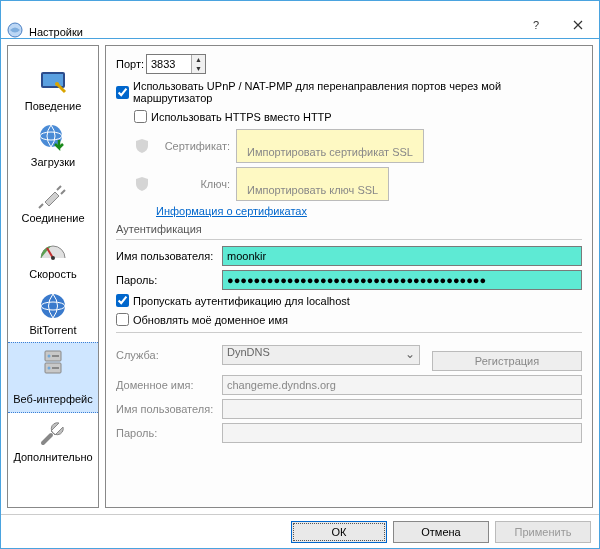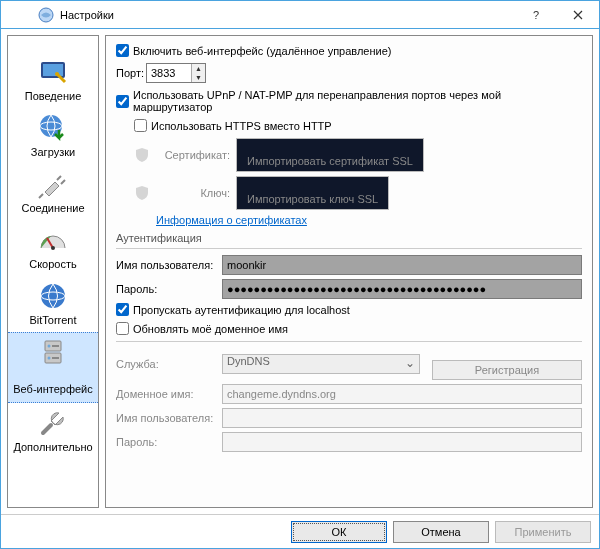--- a/index.html
+++ b/index.html
@@ -1,18 +1,18 @@
 <!DOCTYPE html>
 <html><head>
 <meta charset="utf-8">
 <style>
   * { box-sizing: border-box; margin: 0; padding: 0; font-family: "Segoe UI", Tahoma, sans-serif; font-size: 11px; }
   body { background: #fff; }
   .window { width: 600px; height: 549px; border: 1px solid #4aa3df; display: flex; flex-direction: column; background: #fff; }
-  .titlebar { height: 28px; background: #fff; display: flex; align-items: center; border-bottom: 1px solid #4aa3df; padding-left: 31px; }
+  .titlebar { height: 38px; background: #fff; display: flex; align-items: flex-end; border-bottom: 1px solid #4aa3df; }
   .titlebar .icon { width: 16px; height: 16px; margin: 0 6px; }
   .titlebar .title { flex: 1; color: #000; }
   .titlebar .btn { width: 42px; height: 27px; display: flex; align-items: center; justify-content: center; color: #333; }
   .body { flex: 1; display: flex; padding: 6px; gap: 6px; overflow: hidden; }
   .sidebar { width: 92px; border: 1px solid #888; background: #fff; display: flex; flex-direction: column; align-items: stretch; padding-top: 16px; }
   .side-item { display: flex; flex-direction: column; align-items: center; padding: 4px 2px 6px; cursor: default; }
   .side-item.selected { background: #cfe6ff; border-top: 1px dotted #3a7fd5; border-bottom: 1px dotted #3a7fd5; gap: 12px; }
   .side-item .s-icon { width: 32px; height: 32px; margin-bottom: 2px; }
   .side-item .s-label { color: #000; text-align: center; line-height: 1.1; }
   .main { flex: 1; border: 1px solid #888; background: #fdfdfd; padding: 8px 10px; overflow: hidden; }
@@ -25,26 +25,26 @@
   .spin { display: inline-flex; border: 1px solid #7a7a7a; height: 20px; }
   .spin input { width: 44px; border: none; padding: 0 4px; outline: none; }
   .spin .arrows { width: 14px; display: flex; flex-direction: column; border-left: 1px solid #aaa; }
   .spin .arrows div { flex:1; display:flex; align-items:center; justify-content:center; font-size:7px; color:#333; background:#f0f0f0; }
   .section-title { color: #555; margin: 6px 0 4px; }
   .hr { height: 1px; background: #ccc; margin: 0 0 6px; }
   .indent { margin-left: 18px; }
   .cert-row { display: flex; align-items: center; margin: 4px 0; gap: 6px; }
   .cert-row .shield { width: 16px; height: 16px; opacity: 0.6; }
   .cert-row .lbl { width: 74px; text-align: right; color: #888; }
-  .imp-btn { height: 20px; padding: 16px 10px; background: #0f172a; border: 1px solid #bbb; color: #888; }
+  .imp-btn { height: 20px; padding: 16px 10px; background: #fef9c3; border: 1px solid #bbb; color: #888; }
   .link { color: #0066cc; text-decoration: underline; cursor: pointer; }
   .form-row { display: flex; align-items: center; margin: 4px 0; gap: 6px; }
   .form-row .flabel { width: 100px; text-align: left; color: #000; }
   .form-row .flabel.disabled { color: #888; }
-  .tinput { flex: 1; height: 20px; border: 1px solid #7a7a7a; padding: 0 4px; background: #a3a3a3; }
+  .tinput { flex: 1; height: 20px; border: 1px solid #7a7a7a; padding: 0 4px; background: #5eead4; }
   .tinput:disabled { background: #f4f4f4; color: #888; border-color: #bbb; }
   .select { flex: 1; height: 20px; border: 1px solid #bbb; background: #eee; color: #666; padding: 0 18px 0 4px; position: relative; }
   .select::after { content: "⌄"; position: absolute; right: 4px; top: 1px; color: #666; font-size: 12px; }
   .regbtn { width: 150px; height: 20px; border: 1px solid #bbb; background: #eee; color: #888; margin-left: 6px; margin-top: 12px; }
   .footer { height: 34px; border-top: 1px solid #ccc; display: flex; align-items: center; justify-content: flex-end; padding: 0 8px; gap: 6px; }
   .footer button { width: 96px; height: 22px; border: 1px solid #888; background: #e9e9e9; }
   .footer button.default { border: 1px solid #0066cc; outline: 1px dotted #555; outline-offset: -3px; }
   .footer button.disabled { color: #999; border-color: #bbb; }
 </style>
 </head>
@@ -124,24 +124,20 @@
       <div class="side-item">
         <svg class="s-icon" viewBox="0 0 32 32">
             <path d="M22 6 A6 6 0 1 0 26 10 L18 18 L14 14 Z" fill="#c0c0c0" stroke="#888"></path>
             <path d="M14 18 L6 26" stroke="#888" stroke-width="4" stroke-linecap="round"></path>
           </svg>
         <span class="s-label">Дополнительно</span>
       </div>
     </div>
 
     <div class="main">
-      <div class="row">
-        <input type="checkbox" checked="" style="">
-        <label>Включить веб-интерфейс (удалённое управление)</label>
-      </div>
 
       <div class="row gap">
         <label>Порт:</label>
         <div class="spin">
           <input value="3833" style="">
           <div class="arrows">
               <div>▲</div>
               <div>▼</div>
             </div>
         </div>

